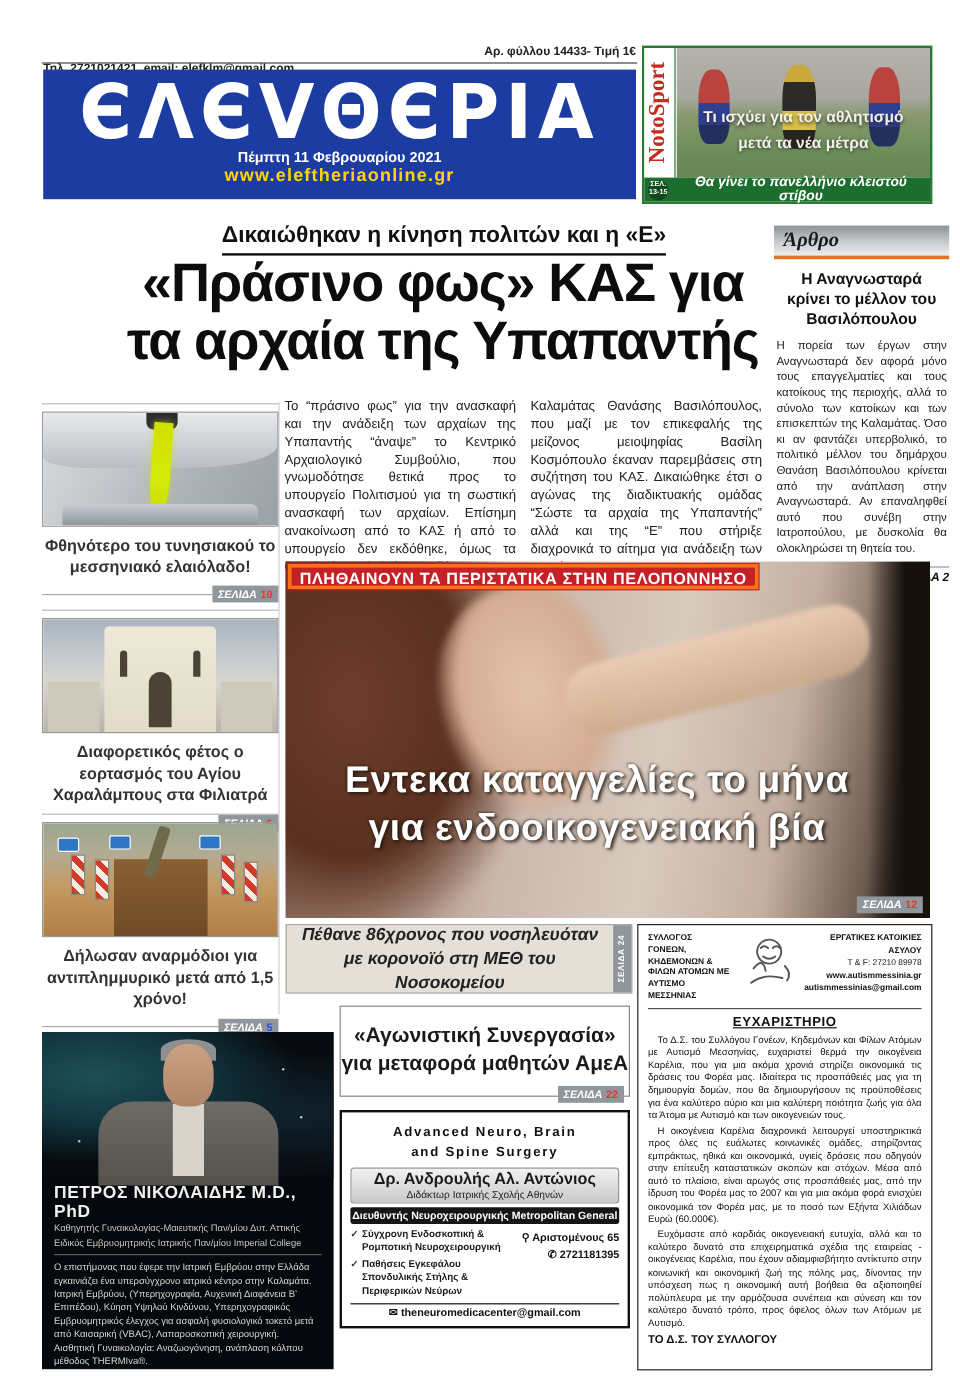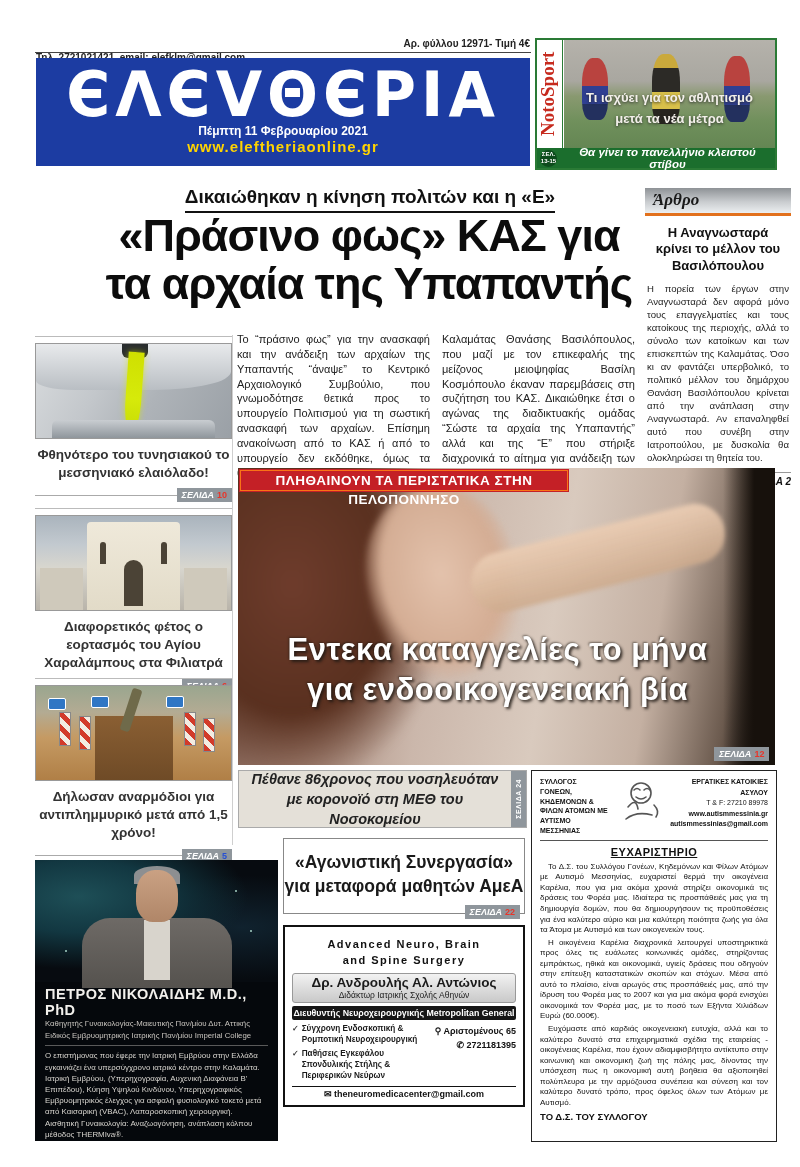--- a/index.html
+++ b/index.html
@@ -89,21 +89,21 @@
   .road-digger { position:absolute; left:46%; top:2px; width:10px; height:44px; background:#6f6a4a; transform:rotate(18deg); border-radius:3px; }
   .road-sign { position:absolute; width:18px; height:12px; background:#2f76c4; border-radius:2px; border:1px solid #fff; }
 
   
   .vio-photo { top:468px; left:238px; width:537px; height:297px; overflow:hidden;
     background:linear-gradient(100deg,#7c5c50 0%, #a98a7c 18%, #cbb7ab 38%, #d9cabe 58%, #c4b0a2 76%, #6b5a4e 90%, #17120f 97%); }
   .vio-hair { position:absolute; left:-30px; top:-20px; width:240px; height:340px; background:radial-gradient(ellipse at 35% 40%, #6e3c2c 0%, #59301f 45%, rgba(80,45,30,0) 72%); filter:blur(4px); }
   .vio-hand { position:absolute; left:130px; top:20px; width:150px; height:190px; background:radial-gradient(ellipse at 50% 45%, #e3c2ac 0%, #d4ad94 55%, rgba(210,170,140,0) 75%); border-radius:45%; filter:blur(3px); transform:rotate(-12deg); }
   .vio-arm { position:absolute; left:230px; top:60px; width:260px; height:60px; background:linear-gradient(to bottom, rgba(235,205,180,.95), rgba(205,170,140,.85)); border-radius:40px; transform:rotate(-14deg); filter:blur(2px); }
   .vio-dark { position:absolute; right:0; top:0; width:52px; height:100%; background:linear-gradient(to right, rgba(20,14,10,0), #17110c 60%); }
-  .vio-banner { top:470px; left:240px; width:328px; height:21px; background:#c42026; border:1px solid #f97316; outline:1px solid #c42026;
+  .vio-banner { top:470px; left:240px; width:392px; height:21px; background:#c42026; border:3px solid #f97316; outline:1px solid #c42026;
     color:#fff; font-weight:bold; font-size:13.5px; text-align:center; line-height:19px; letter-spacing:.5px; }
   .vio-headline { left:245px; width:505px; text-align:center; color:#fff; font-weight:bold; font-size:31px; letter-spacing:.5px;
     text-shadow:2px 2px 3px rgba(30,25,20,.85), -1px -1px 2px rgba(30,25,20,.5); }
   .vio-badge { top:747px; left:714px; }
 
   
   .covid { top:770px; left:238px; width:289px; height:58px; background:#e4e0d8; border:1px solid #aaa; display:flex; }
   .covid-text { flex:1; display:flex; flex-direction:column; justify-content:center; text-align:center;
     font-style:italic; font-weight:bold; font-size:14.5px; color:#222; line-height:1.4; }
   .covid-tab { width:15px; background:#8f969c; color:#fff; display:flex; align-items:center; justify-content:center; }
@@ -163,21 +163,21 @@
   .niko-sub { font-size:7.8px; color:#c9c5bf; line-height:1.5; }
   .niko-rule { height:1px; background:#5a5a5a; margin:4px 0; }
   .niko-body { font-size:7.9px; color:#d9d6d0; line-height:1.42; }
 </style>
 </head>
 <body>
 
 <div class="page">
 
   <div class="abs top-contact">Τηλ. 2721021421, email: elefklm@gmail.com</div>
-  <div class="abs top-issue">Αρ. φύλλου 12971- Τιμή 4€</div>
+  <div class="abs top-issue">Αρ. φύλλου 14433- Τιμή 1€</div>
   <div class="abs top-rule"></div>
 
   <div class="abs masthead">
     <div class="masthead-title">ЄΛЄVΘЄΡΙΑ</div>
     <div class="masthead-date">Πέμπτη 11 Φεβρουαρίου 2021</div>
     <div class="masthead-url">www.eleftheriaonline.gr</div>
   </div>
 
   <div class="abs notosport">
     <div class="ns-photo">

